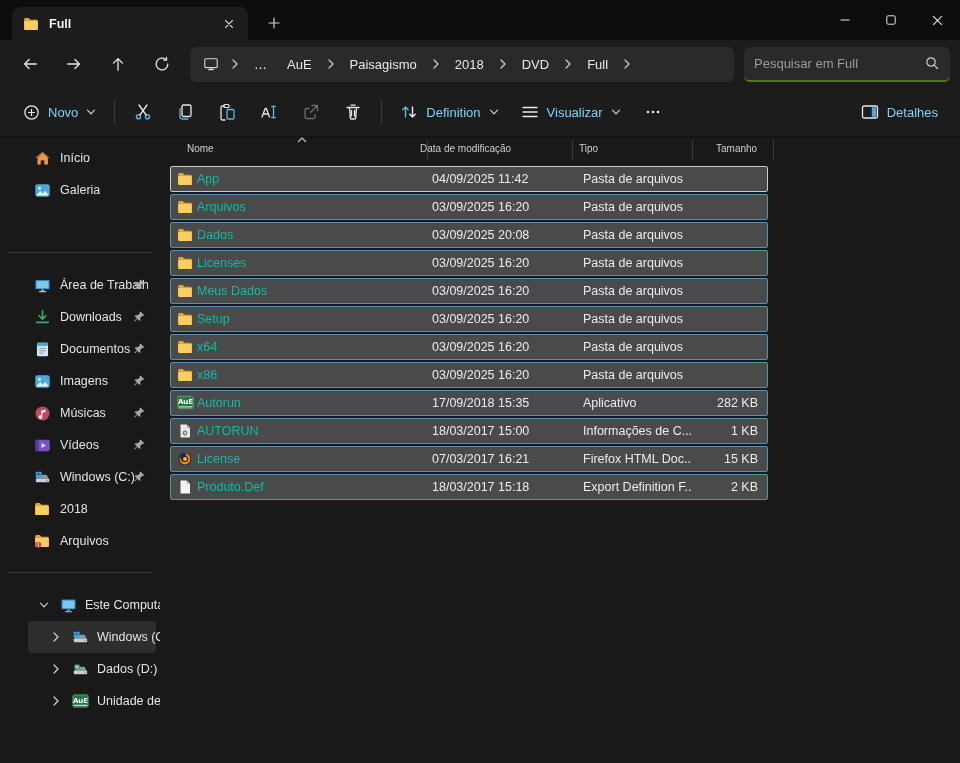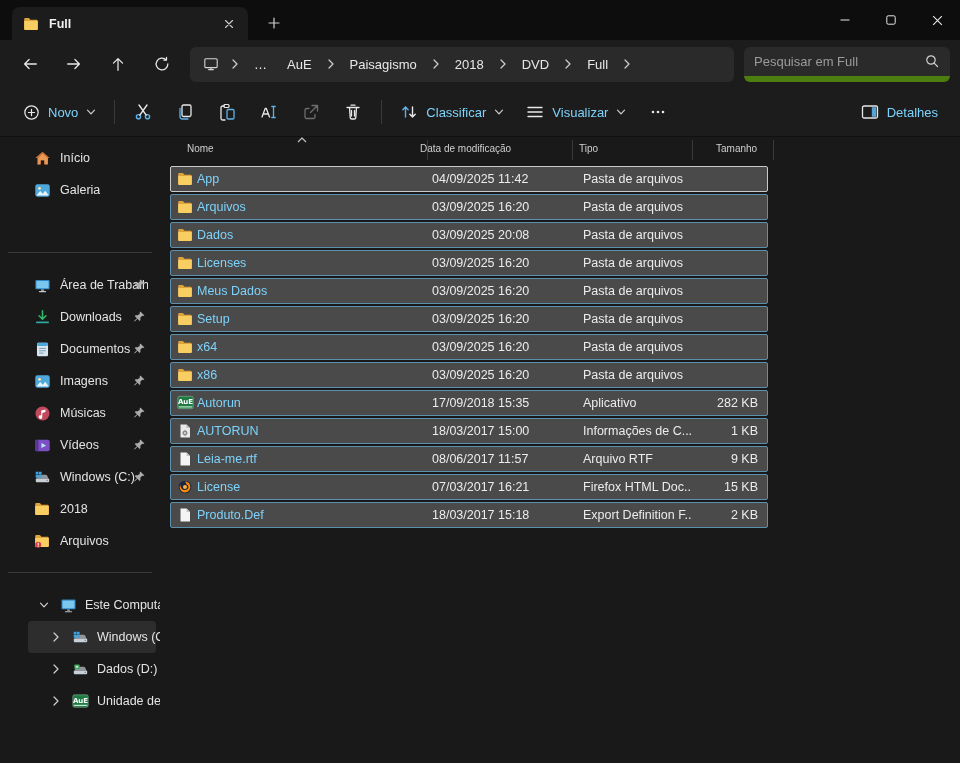--- a/index.html
+++ b/index.html
@@ -32,21 +32,21 @@
   .breadcrumb {
     flex:1; height:35px; background:#2a2a2a; border-radius:6px;
     margin:0 10px 0 6px; display:flex; align-items:center; padding:0 6px; overflow:hidden;
   }
   .crumb-pc { width:30px; height:28px; display:flex; align-items:center; justify-content:center; border-radius:4px; }
   .crumb-chev { width:12px; height:12px; margin:0 3px; flex-shrink:0; }
   .crumb { background:none; border:none; color:#e8e8e8; font:inherit; height:28px; padding:0 10px; border-radius:4px; white-space:nowrap; }
   .crumb-group { display:flex; align-items:center; }
   .search-box {
     width:206px; height:35px; background:#2a2a2a; border-radius:6px;
-    border-bottom:6px solid #4d7c0f; display:flex; align-items:center; padding:0 10px; margin-right:2px;
+    border-bottom:2px solid #4d7c0f; display:flex; align-items:center; padding:0 10px; margin-right:2px;
   }
   .search-box input { flex:1; min-width:0; background:none; border:none; outline:none; color:#e6e6e6; font:inherit; font-size:13px; }
   .search-box input::placeholder { color:#9b9b9b; }
   .search-icon { width:16px; height:16px; margin-left:6px; }
 
   
   .commandbar { height:49px; background:#1c1c1c; display:flex; align-items:center; padding:0 12px; border-bottom:1px solid #111; }
   .cmd-btn { display:flex; align-items:center; gap:7px; height:36px; padding:0 10px; border-radius:4px; color:#7dd3fc; font-size:13px; white-space:nowrap; }
   .cmd-icon-btn { width:42px; height:36px; display:flex; align-items:center; justify-content:center; border-radius:4px; }
   .cmd-icon-btn.disabled { opacity:.45; }
@@ -88,21 +88,21 @@
   .sort-caret { position:absolute; left:126px; top:-1px; width:12px; height:8px; }
   .rows { margin-left:10px; margin-top:3px; }
   .file-row {
     display:grid; grid-template-columns:26px 231px 146px 118px 1fr;
     align-items:center; width:598px; height:26px; margin-bottom:2px;
     background:#4a4a4a; border:1px solid #5d90ad; border-radius:2px;
   }
   .file-row.focused { border-color:#c9c9c9; }
   .row-icon { width:16px; height:16px; margin-left:6px; }
   .cell { white-space:nowrap; overflow:hidden; font-size:12.5px; color:#ececec; }
-  .cell.name { color:#7dd3fc; padding-right:6px; }
+  .cell.name { color:#14b8a6; padding-right:6px; }
   .cell.date { padding-left:4px; }
   .cell.type { padding-left:9px; }
   .cell.size { text-align:right; padding-right:9px; }
 </style>
 </head>
 <body>
 
 <div class="window">
 
   <div class="titlebar">
@@ -321,21 +321,21 @@
         </span>
       </div>
     <div class="cmd-sep"></div>
     <div class="cmd-btn">
       <span>
           <svg width="20" height="20" viewBox="0 0 20 20">
             <path d="M6.5 15V5M3.8 7.8L6.5 5l2.7 2.8" stroke="#5FB2E8" fill="none" stroke-width="1.4" stroke-linecap="round" stroke-linejoin="round"></path>
             <path d="M13.5 5v10M10.8 12.2l2.7 2.8 2.7-2.8" stroke="#e8e8e8" fill="none" stroke-width="1.4" stroke-linecap="round" stroke-linejoin="round"></path>
           </svg>
         </span>
-      <span>Classificar</span>
+      <span>Definition</span>
       <span class="chev-sm">
           <svg width="12" height="12" viewBox="0 0 12 12">
             <path d="M2.5 4.2l3.5 3.6 3.5-3.6" stroke="#cfcfcf" fill="none" stroke-width="1.2" stroke-linecap="round" stroke-linejoin="round"></path>
           </svg>
         </span>
     </div>
     <div class="cmd-btn">
       <span>
           <svg width="20" height="20" viewBox="0 0 20 20">
             <path d="M3 5.5h14M3 10h14M3 14.5h14" stroke="#e8e8e8" stroke-width="1.4" stroke-linecap="round"></path>
@@ -737,32 +737,20 @@
               </svg>
             </span>
     <span class="cell name">AUTORUN</span>
     <span class="cell date">18/03/2017 15:00</span>
     <span class="cell type">Informações de C...</span>
     <span class="cell size">1 KB</span>
   </div>
           <div class="file-row">
     <span class="row-icon">
               <svg width="16" height="16" viewBox="0 0 16 16">
-                <path fill="#f4f4f4" d="M3.5 1.5h6L13 5v9.5H3.5z"></path>
-                <path fill="#c6c6c6" d="M9.5 1.5L13 5H9.5z"></path>
-              </svg>
-            </span>
-    <span class="cell name">Leia-me.rtf</span>
-    <span class="cell date">08/06/2017 11:57</span>
-    <span class="cell type">Arquivo RTF</span>
-    <span class="cell size">9 KB</span>
-  </div>
-          <div class="file-row">
-    <span class="row-icon">
-              <svg width="16" height="16" viewBox="0 0 16 16">
                 <circle cx="8" cy="8" r="6.3" fill="#1a2747"></circle>
                 <path fill="#FF8A00" d="M8 2.6c2.9 0 5.3 2.4 5.3 5.4S10.9 13.4 8 13.4 2.7 11 2.7 8c0-.9.2-1.8.7-2.6C3.2 8.6 5.2 11 8.1 11c2 0 3.3-1.4 3.3-3.1 0-1.3-.8-2.3-1.9-2.7l-.9-1.9C8.9 3 8 2.6 8 2.6z"></path>
                 <circle cx="8" cy="8" r="2" fill="#FFB13D"></circle>
               </svg>
             </span>
     <span class="cell name">License</span>
     <span class="cell date">07/03/2017 16:21</span>
     <span class="cell type">Firefox HTML Doc...</span>
     <span class="cell size">15 KB</span>
   </div>

